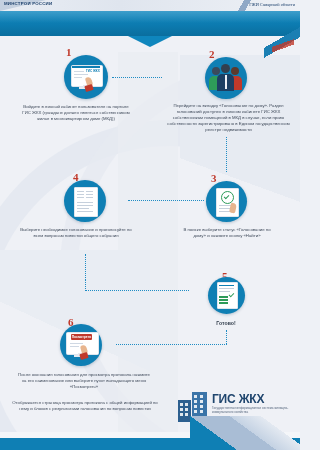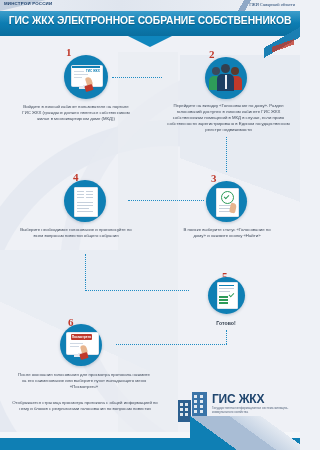--- a/index.html
+++ b/index.html
@@ -121,21 +121,20 @@
     <div class="min-mark"></div>
     <div class="gzhi-mark"></div>
   </div>
   <div class="min-logo">МИНСТРОЙ РОССИИ</div>
   <div class="gzhi-logo">ГЖИ Самарской области</div>
 
   <div class="header-band"></div>
   <div class="header-gloss"></div>
   <div class="hdr-ribbon"></div>
   <div class="hdr-ribbon2"></div>
-  <div class="header-title">ГИС ЖКХ ЭЛЕКТРОННОЕ СОБРАНИЕ СОБСТВЕННИКОВ</div>
   <div class="hdr-chev"></div>
 
   <div class="num" style="left:66px;top:46px;">1</div>
   <div class="circle" style="left:64px;top:55px;width:44px;height:44px;">
     <div class="ico">
       <div class="mon-body" style="left:7px;top:10px;width:30px;height:20px;"></div>
       <div class="mon-bar" style="left:8px;top:11px;width:28px;height:2.4px;"></div>
       <div class="mon-row" style="left:10px;top:16px;width:10px;height:1.4px;"></div>
       <div class="mon-row" style="left:10px;top:19px;width:14px;height:1.4px;"></div>
       <div class="mon-row" style="left:10px;top:22px;width:8px;height:1.4px;"></div>

